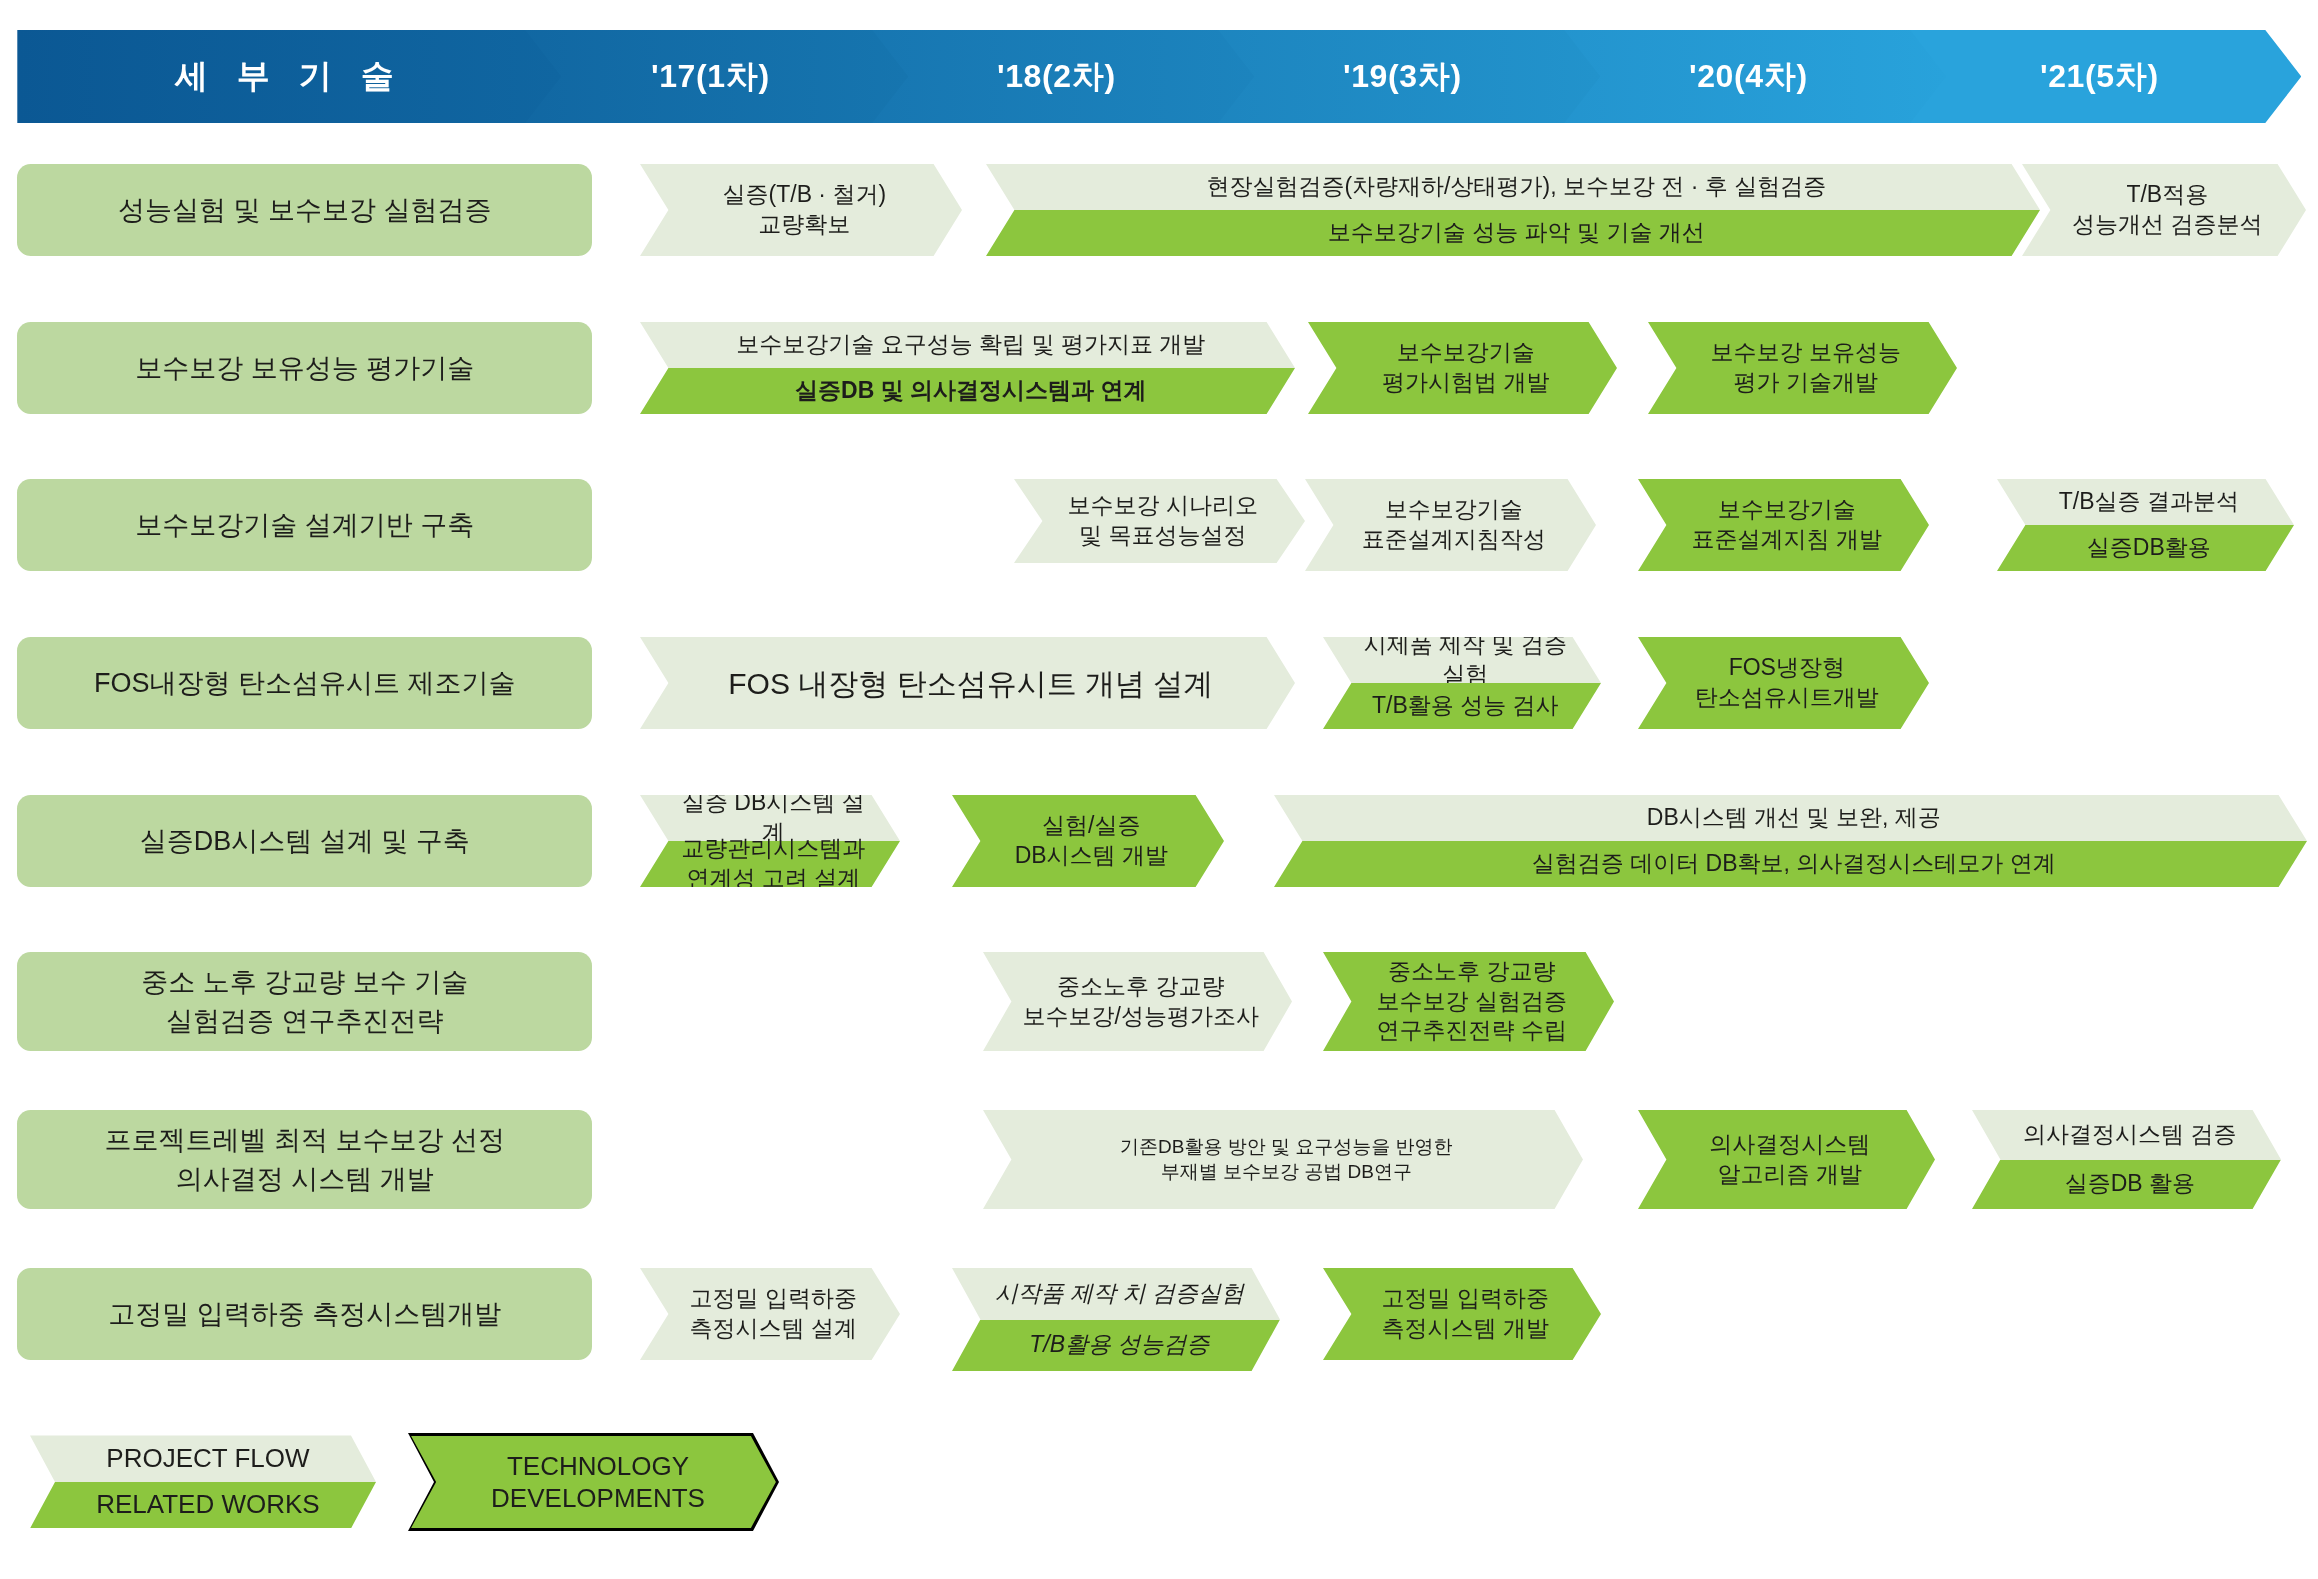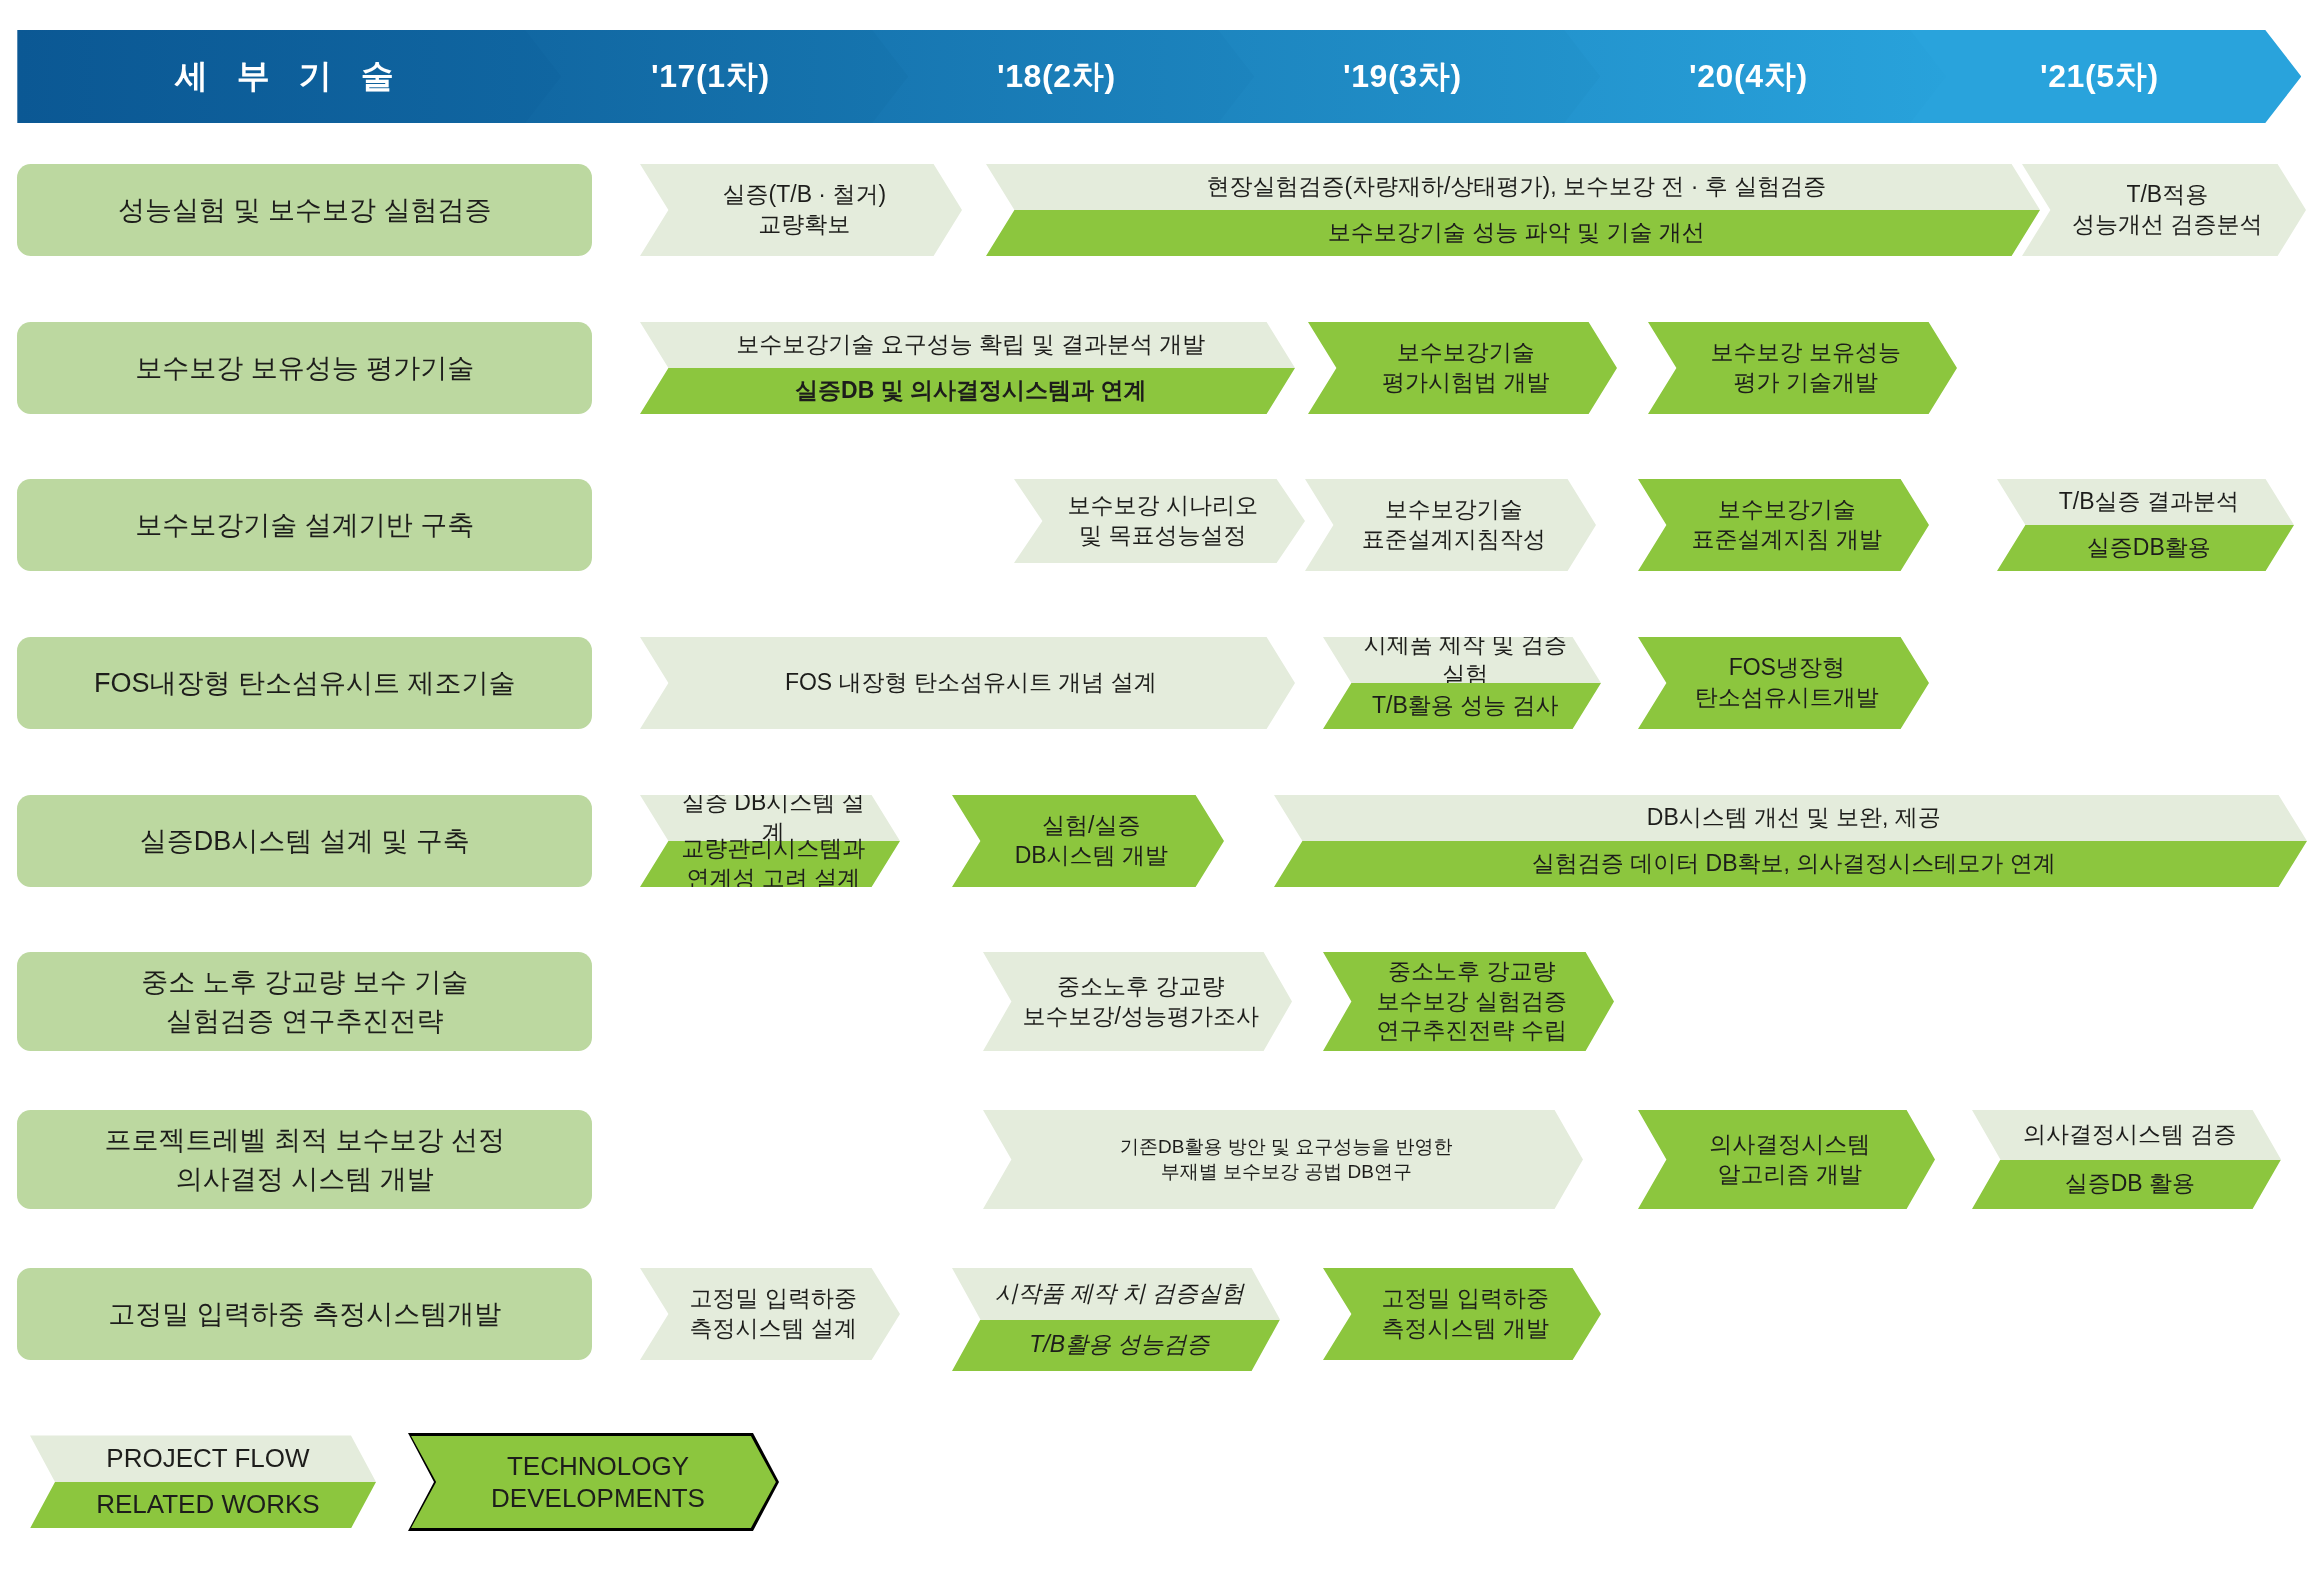--- a/index.html
+++ b/index.html
@@ -120,21 +120,21 @@
       <div class="chev clip" style="left: 986px; top: 164px; width: 1054px; height: 92px; z-index: 49;">
         <div class="seg pale" style="height: 50%;">현장실험검증(차량재하/상태평가), 보수보강 전 · 후 실험검증</div>
         <div class="seg green" style="height: 50%;">보수보강기술 성능 파악 및 기술 개선</div>
       </div>
       <div class="chev clip" style="left: 2022px; top: 164px; width: 284px; height: 92px; z-index: 48;">
         <div class="seg pale" style="height: 100%; font-size: 23px;">T/B적용
 성능개선 검증분석</div>
       </div>
       <div class="rowlabel" style="top: 322px; height: 92px; white-space: pre-line;">보수보강 보유성능 평가기술</div>
       <div class="chev clip" style="left: 640px; top: 322px; width: 655px; height: 92px; z-index: 50;">
-        <div class="seg pale" style="height: 50%;">보수보강기술 요구성능 확립 및 결과분석 개발</div>
+        <div class="seg pale" style="height: 50%;">보수보강기술 요구성능 확립 및 평가지표 개발</div>
         <div class="seg green" style="height: 50%; font-weight: bold;">실증DB 및 의사결정시스템과 연계</div>
       </div>
       <div class="chev clip" style="left: 1308px; top: 322px; width: 309px; height: 92px; z-index: 49;">
         <div class="seg green" style="height: 100%;">보수보강기술
 평가시험법 개발</div>
       </div>
       <div class="chev clip" style="left: 1648px; top: 322px; width: 309px; height: 92px; z-index: 48;">
         <div class="seg green" style="height: 100%;">보수보강 보유성능
 평가 기술개발</div>
       </div>
@@ -150,21 +150,21 @@
       <div class="chev clip" style="left: 1638px; top: 479px; width: 291px; height: 92px; z-index: 48;">
         <div class="seg green" style="height: 100%;">보수보강기술
 표준설계지침 개발</div>
       </div>
       <div class="chev clip" style="left: 1997px; top: 479px; width: 297px; height: 92px; z-index: 47;">
         <div class="seg pale" style="height: 50%;">T/B실증 결과분석</div>
         <div class="seg green" style="height: 50%;">실증DB활용</div>
       </div>
       <div class="rowlabel" style="top: 637px; height: 92px; white-space: pre-line;">FOS내장형 탄소섬유시트 제조기술</div>
       <div class="chev clip" style="left: 640px; top: 637px; width: 655px; height: 92px; z-index: 50;">
-        <div class="seg pale" style="height: 100%; font-size: 23px;">FOS 내장형 탄소섬유시트 개념 설계</div>
+        <div class="seg pale" style="height: 100%; font-size: 30px;">FOS 내장형 탄소섬유시트 개념 설계</div>
       </div>
       <div class="chev clip" style="left: 1323px; top: 637px; width: 278px; height: 92px; z-index: 49;">
         <div class="seg pale" style="height: 50%;">시제품 제작 및 검증실험</div>
         <div class="seg green" style="height: 50%;">T/B활용 성능 검사</div>
       </div>
       <div class="chev clip" style="left: 1638px; top: 637px; width: 291px; height: 92px; z-index: 48;">
         <div class="seg green" style="height: 100%;">FOS냉장형
 탄소섬유시트개발</div>
       </div>
       <div class="rowlabel" style="top: 795px; height: 92px; white-space: pre-line;">실증DB시스템 설계 및 구축</div>

